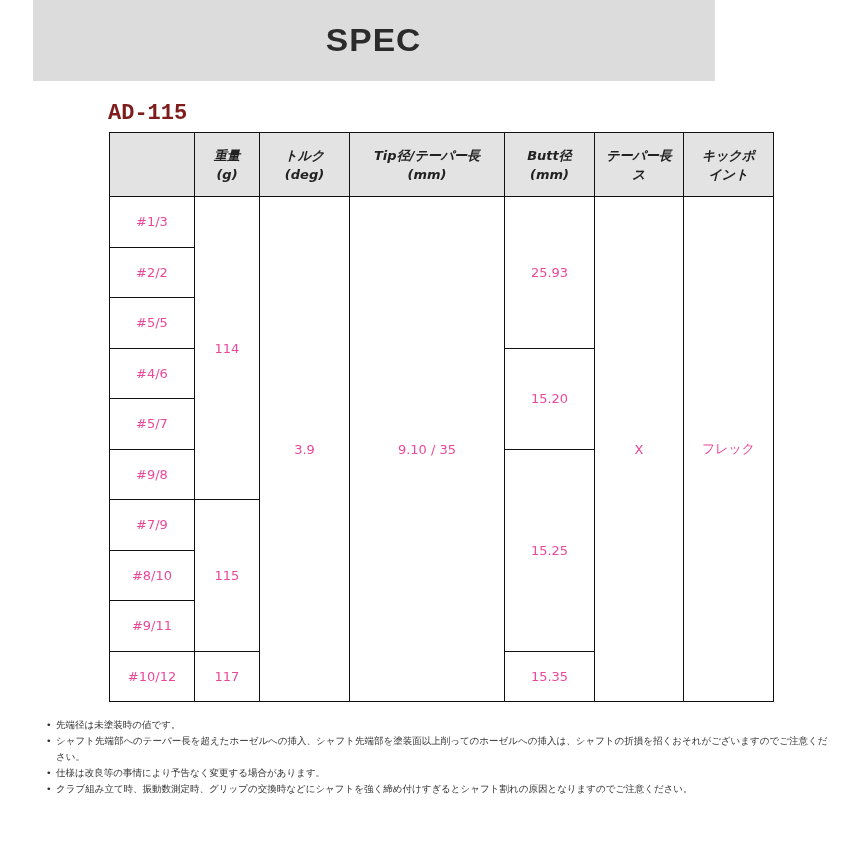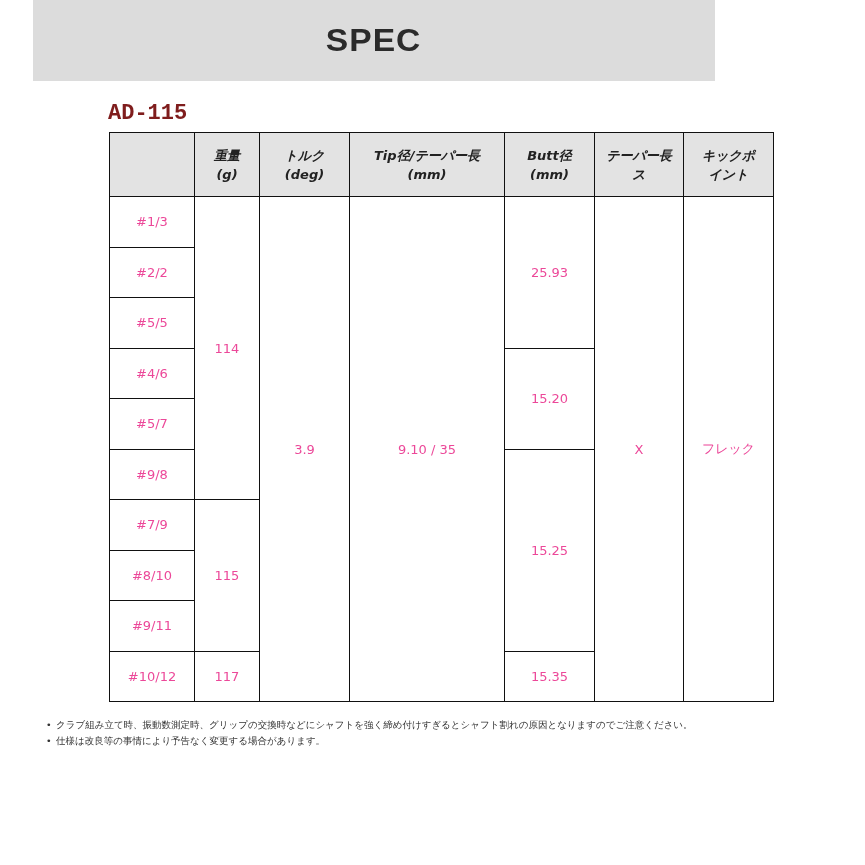--- a/index.html
+++ b/index.html
@@ -102,15 +102,17 @@
       </tr>
     <tr>
       <td>#10/12</td>
       <td>117</td>
       <td>15.35</td>
     </tr>
   </tbody>
 </table>
 
 <div class="notes">
+  <div class="note">先端径は未塗装時の値です。</div>
+  <div class="note">シャフト先端部へのテーパー長を超えたホーゼルへの挿入、シャフト先端部を塗装面以上削ってのホーゼルへの挿入は、シャフトの折損を招くおそれがございますのでご注意ください。</div>
+  <div class="note">仕様は改良等の事情により予告なく変更する場合があります。</div>
   <div class="note">クラブ組み立て時、振動数測定時、グリップの交換時などにシャフトを強く締め付けすぎるとシャフト割れの原因となりますのでご注意ください。</div>
-  <div class="note">仕様は改良等の事情により予告なく変更する場合があります。</div>
 </div>
 
 </body></html>

